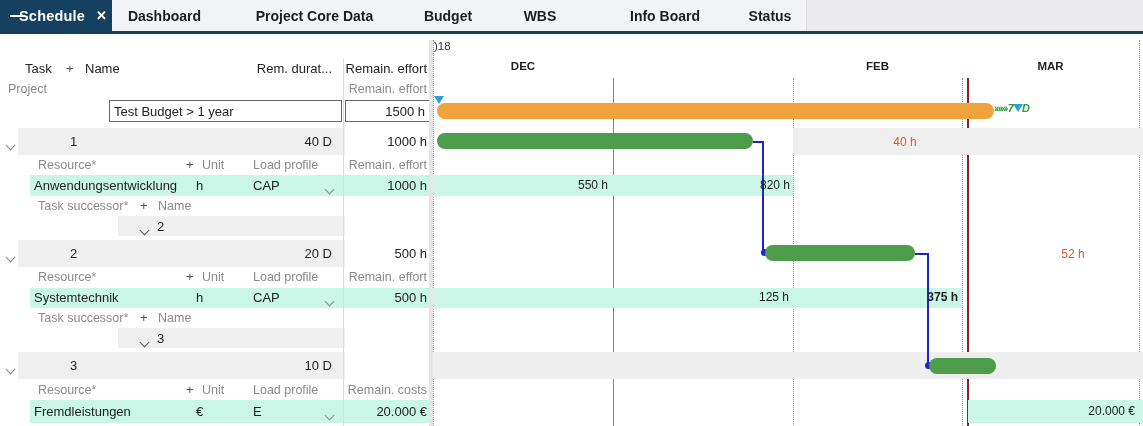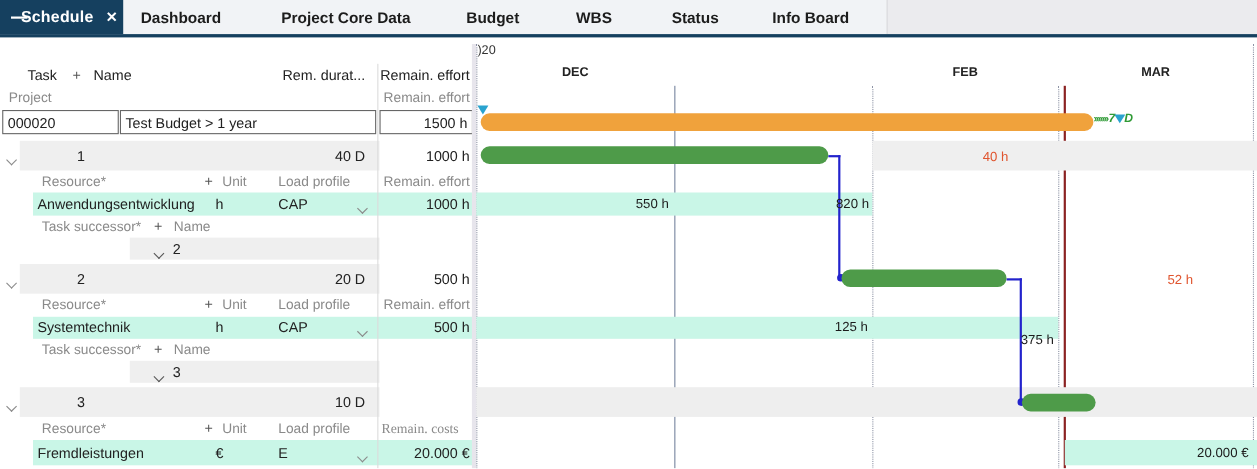--- a/index.html
+++ b/index.html
@@ -76,25 +76,25 @@
       </div>
     <div class="tab w-pcd">
         <span>Project Core Data</span>
       </div>
     <div class="tab w-budget">
         <span>Budget</span>
       </div>
     <div class="tab w-wbs">
         <span>WBS</span>
       </div>
+    <div class="tab w-info">
+        <span>Info Board</span>
+      </div>
     <div class="tab w-status">
         <span>Status</span>
-      </div>
-    <div class="tab w-info">
-        <span>Info Board</span>
       </div>
     <div class="tab-filler"></div>
   </div>
   <div class="tabbar-underline"></div>
 
   <div class="lp">
 
     <div class="row" style="top:24px;height:22px;">
       <span class="abs hdr-dark" style="left:25px;top:3px;">Task</span>
       <span class="abs plus" style="left:66px;top:3px;">+</span>
@@ -103,21 +103,20 @@
       <span class="abs hdr-dark r" style="right:6px;top:3px;">Remain. effort</span>
     </div>
 
     <div class="row" style="top:46px;height:19px;">
       <span class="abs hdr-gray" style="left:8px;top:2px;">Project</span>
       <span class="abs hdr-gray" style="left:113px;top:18px;">Project name</span>
       <span class="abs hdr-gray r" style="right:6px;top:2px;">Remain. effort</span>
     </div>
 
     <div class="row" style="top:65px;height:24px;">
-      <div class="cell" style="left:2px;width:106px;">000020</div>
       <div class="cell" style="left:109px;width:233px;">Test Budget &gt; 1 year</div>
       <div class="cell" style="left:345px;width:85px;justify-content:flex-end;padding-left:12px;">1500 h</div>
     </div>
 
     <div class="row" style="top:94px;height:27px;">
       <div class="graybar" style="left:18px;width:327px;"></div>
       <span class="abs" style="left:7px;top:9px;"><span class="chev"></span></span>
       <span class="abs" style="left:70px;top:6px;">1</span>
       <span class="abs r" style="right:101px;top:6px;">40 D</span>
       <span class="abs r" style="right:6px;top:6px;">1000 h</span>
@@ -186,21 +185,21 @@
       <span class="abs" style="left:7px;top:9px;"><span class="chev"></span></span>
       <span class="abs" style="left:70px;top:6px;">3</span>
       <span class="abs r" style="right:101px;top:6px;">10 D</span>
       <span class="abs r" style="right:6px;top:6px;"></span>
     </div>
     <div class="row" style="top:346px;height:20px;">
       <span class="abs hdr-gray" style="left:38px;top:3px;">Resource*</span>
       <span class="abs plus" style="left:186px;top:2px;">+</span>
       <span class="abs hdr-gray" style="left:202px;top:3px;">Unit</span>
       <span class="abs hdr-gray" style="left:253px;top:3px;">Load profile</span>
-      <span class="abs hdr-gray r" style="right:16px;top:3px;font-family:Liberation Serif, serif;">Remain. costs</span>
+      <span class="abs hdr-gray r" style="right:6px;top:3px;">Remain. costs</span>
     </div>
     <div class="row" style="top:366px;height:23px;">
       <div class="tealbar" style="left:30px;right:0;"></div>
       <span class="abs" style="left:34px;top:4px;">Fremdleistungen</span>
       <span class="abs" style="left:196px;top:4px;">€</span>
       <span class="abs" style="left:253px;top:4px;">E</span>
       <span class="abs" style="left:326px;top:7px;"><span class="chev"></span></span>
       <span class="abs r" style="right:6px;top:4px;">20.000 €</span>
     </div>
 
@@ -211,21 +210,21 @@
 
   <div class="gp">
 
     <div class="vline vdot" style="left:0;top:6px;height:386px;"></div>
     <div class="vline vsolid" style="left:180px;top:44px;height:348px;"></div>
     <div class="vline vdot" style="left:360px;top:44px;height:348px;"></div>
     <div class="vline vdot" style="left:529px;top:44px;height:348px;"></div>
     <div class="vline vred" style="left:534px;top:44px;height:348px;"></div>
     <div class="vline vdot" style="left:706px;top:6px;height:386px;"></div>
 
-    <span class="abs" style="position:absolute;left:1px;top:6px;font-size:11.5px;color:#333;">)20</span>
+    <span class="abs" style="position:absolute;left:1px;top:6px;font-size:11.5px;color:#333;">)18</span>
     <div class="month" style="left:0;width:180px;">DEC</div>
     <div class="month" style="left:360px;width:169px;">FEB</div>
     <div class="month" style="left:529px;width:177px;">MAR</div>
 
     <div class="gband" style="left:360px;top:94px;width:350px;height:27px;background:#efefef;"></div>
     <div class="gband" style="left:0;top:141px;width:360px;height:21px;background:#c9f6e7;"></div>
     <div class="gband" style="left:0;top:318px;width:710px;height:27px;background:#eeeeee;"></div>
     <div class="gband" style="left:0;top:254px;width:529px;height:20px;background:#c9f6e7;"></div>
     <div class="gband" style="left:535px;top:366px;width:175px;height:23px;background:#c9f6e7;"></div>
 
@@ -247,17 +246,17 @@
     <div class="conn-dot" style="left:328px;top:215px;"></div>
     <div class="bar bar-green" style="left:332px;top:211px;width:150px;"></div>
     <div class="conn-dot" style="left:492px;top:328px;"></div>
     <div class="bar bar-green" style="left:496px;top:324px;width:67px;"></div>
 
     <div class="red-note" style="left:432px;top:101px;width:80px;">40 h</div>
     <div class="red-note" style="left:600px;top:213px;width:80px;">52 h</div>
     <div class="gval" style="left:95px;top:144px;width:80px;">550 h</div>
     <div class="gval" style="left:277px;top:144px;width:80px;">820 h</div>
     <div class="gval" style="left:276px;top:256px;width:80px;">125 h</div>
-    <div class="gval" style="left:445px;top:268px;width:80px;">375 h</div>
+    <div class="gval" style="left:445px;top:256px;width:80px;font-weight:bold;">375 h</div>
     <div class="gval" style="left:602px;top:370px;width:100px;">20.000 €</div>
   </div>
 
 </div>
 
 </body></html>

